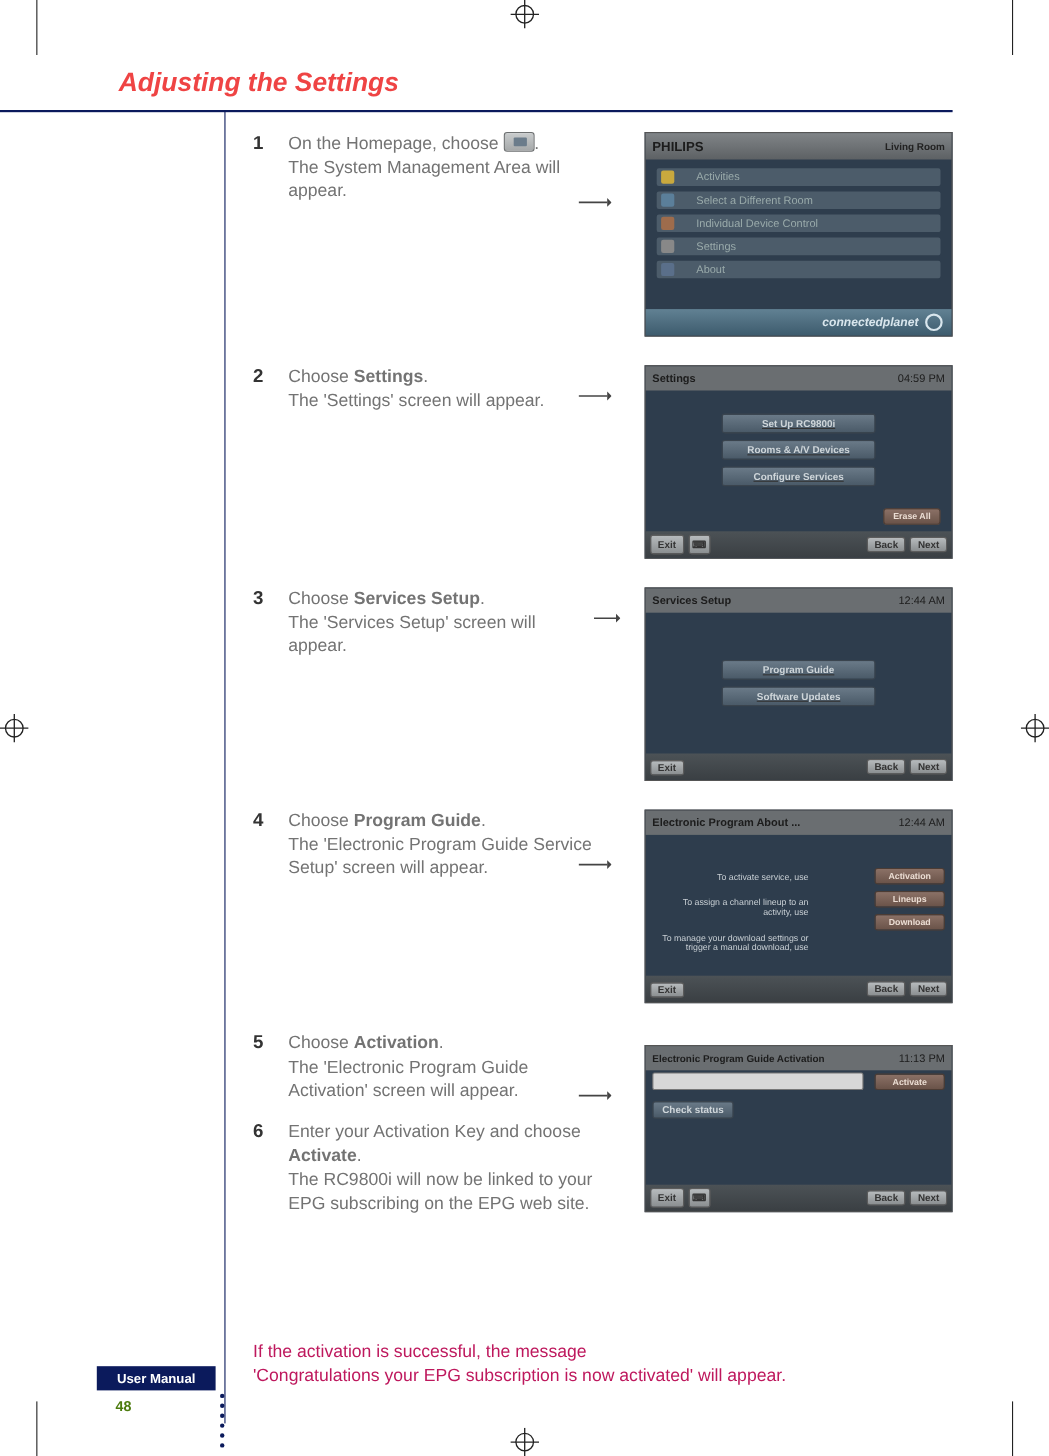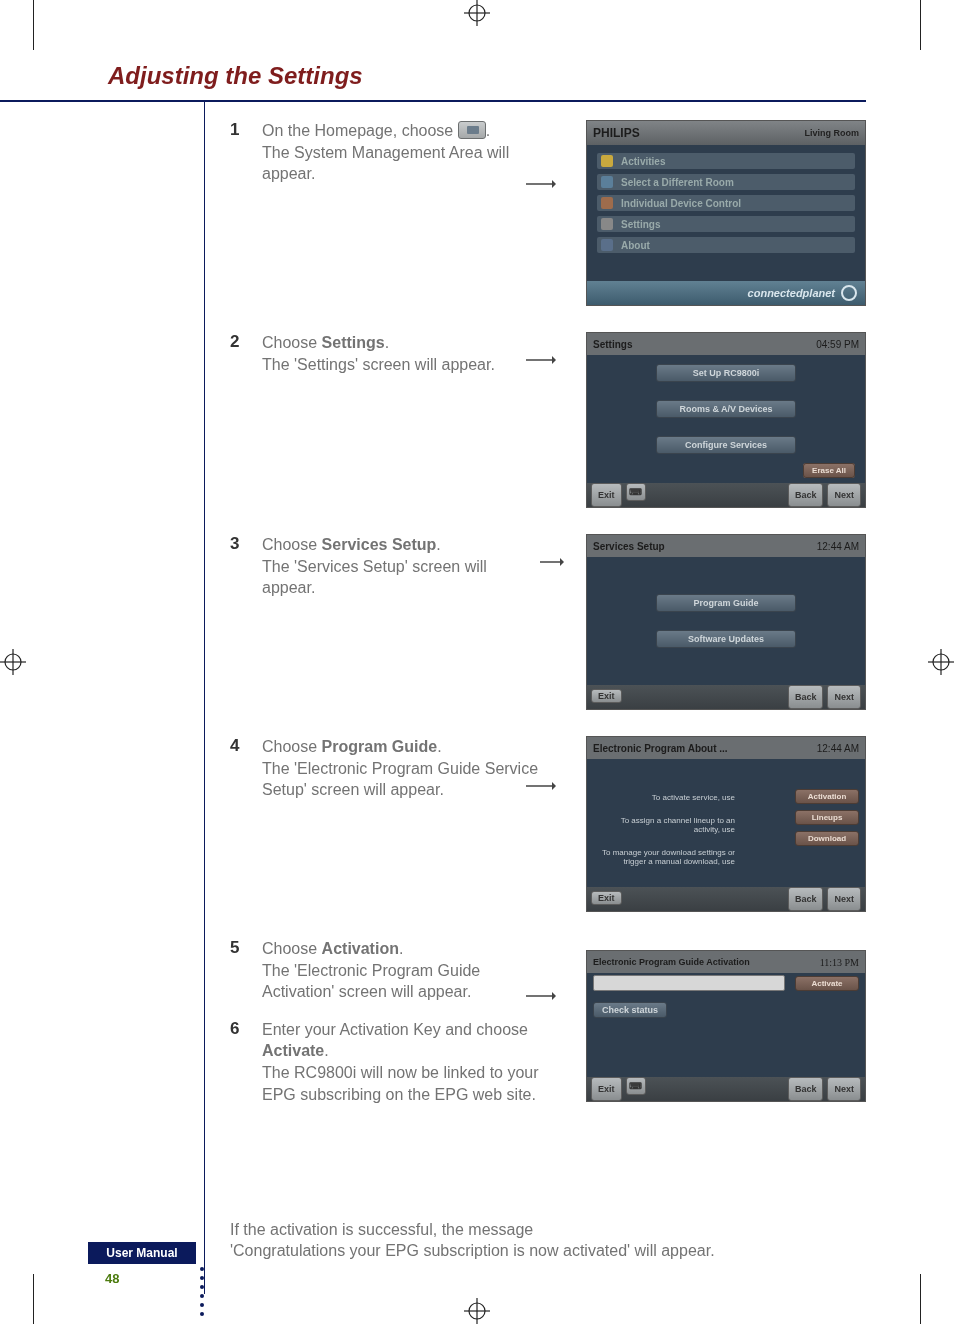--- a/index.html
+++ b/index.html
@@ -48,21 +48,21 @@
     position: absolute; top: 50%; right: 0; transform: translateY(-50%);
     width: 26px; height: 26px;
   }
   .reg svg { display:block; }
   .section-title {
     position: absolute;
     top: 62px; left: 108px;
     font-size: 24px;
     font-style: italic;
     font-weight: 700;
-    color: #7f1d1d;
+    color: #ef4444;
   }
   .blue-rule {
     position: absolute;
     top: 100px; left: 0; right: 88px;
     border-top: 2px solid #0b1a5c;
   }
   .gutter-rule {
     position: absolute;
     top: 100px; left: 204px;
     width: 1px; bottom: 30px;
@@ -85,44 +85,44 @@
   .step + .step { margin-top: 26px; }
   .ss-header {
     height: 22px; background: #6a6e71;
     display: flex; align-items: center; justify-content: space-between;
     padding: 0 6px;
     font-size: 10px; font-weight: 700; color: #1c1c1c;
   }
   .ss-footer {
     position: absolute; left:0; right:0; bottom:0; height: 24px;
     background: linear-gradient(#4c5256, #3a3f43);
-    display: flex; justify-content: space-between;
+    display: flex; align-items: center; justify-content: space-between;
     padding: 0 4px;
   }
   .ss-btn {
     background: linear-gradient(#b7bbbd, #8a8e90);
     border: 1px solid #5c5c5c;
     border-radius: 3px;
     font-size: 9px; font-weight: 700; color: #333;
     padding: 1px 6px;
     display: inline-flex; align-items: center;
   }
   .ss-btn.sq { width: 20px; height: 18px; padding:0; justify-content: center;}
   .ss-body {
     position: absolute; top:22px; bottom:24px; left:0; right:0;
     display: flex; flex-direction: column;
     padding: 6px 10px; gap:5px;
   }
   .ss-list-item {
-    display: flex; align-items: center; gap: 8px;
-    font-size: 10px; color: #9aa; font-weight: 700;
+    display: flex; align-items: center; gap: 20px;
+    font-size: 10px; color: #9aa; font-weight: 400;
     background: #4c5c6a; border-radius: 2px; padding: 2px 4px;
   }
   .ss-list-item .ico { width:12px; height:12px; background:#7a8; border-radius:2px; }
-  .ss-center-items { flex:1; display:flex; flex-direction:column; align-items:center; justify-content:center; gap:18px; }
+  .ss-center-items { flex:1; display:flex; flex-direction:column; align-items:center; justify-content:center; gap:6px;text-decoration:underline; }
   .ss-pill {
     background: linear-gradient(#6a7a88,#4a5a68);
     border: 1px solid #3a444e;
     border-radius: 3px;
     font-size: 9px; font-weight: 600; color: #cfd6da;
     padding: 3px 10px; min-width: 140px; text-align:center;
   }
   .ss-right-stack { position:absolute; right:6px; top:30%; display:flex; flex-direction:column; gap:6px; }
   .ss-right-btn {
     background: linear-gradient(#8b7166,#6a5349);
@@ -185,21 +185,21 @@
   }
   .dotted-trail {
     position:absolute; left:200px; bottom:8px;
     display:flex; flex-direction:column; gap:5px;
   }
   .dotted-trail span {
     width:4px; height:4px; background:#0b1a5c; border-radius:50%;
   }
   .tail-text {
     position:absolute; left:230px; bottom:62px; right:88px;
-    font-size:16px; color:#737373; line-height:1.35;
+    font-size:16px; color:#be185d; line-height:1.35;
   }
   .step5-group .step + .step { margin-top: 10px; }
 </style>
 </head>
 <body>
 
 <div class="crop-top-left"></div>
 <div class="crop-top-right"></div>
 <div class="crop-bottom-left"></div>
 <div class="crop-bottom-right"></div>
@@ -405,21 +405,21 @@
         <div class="step-num">6</div>
         <div class="step-body">
           <span>Enter your Activation Key and choose <b>Activate</b>.</span><br>
           <span>The RC9800i will now be linked to your EPG subscribing on the EPG web site.</span>
         </div>
       </div>
     </div>
     <div class="step-screenshot" style="margin-top:12px; height:152px;">
       <div class="ss-header">
         <span style="font-size:9px;">Electronic Program Guide Activation</span>
-        <span style="font-weight:400;font-family:Liberation Serif, serif;">11:13 PM</span>
+        <span style="font-weight:400;">11:13 PM</span>
       </div>
       <div class="ss-input-row">
         <div class="ss-input"></div>
         <div class="ss-right-btn">Activate</div>
       </div>
       <div style="padding:6px;">
         <div class="ss-pill" style="min-width:auto; display:inline-block; padding:2px 8px;">Check status</div>
       </div>
       <div class="ss-footer">
         <div style="display:flex; gap:4px;">

